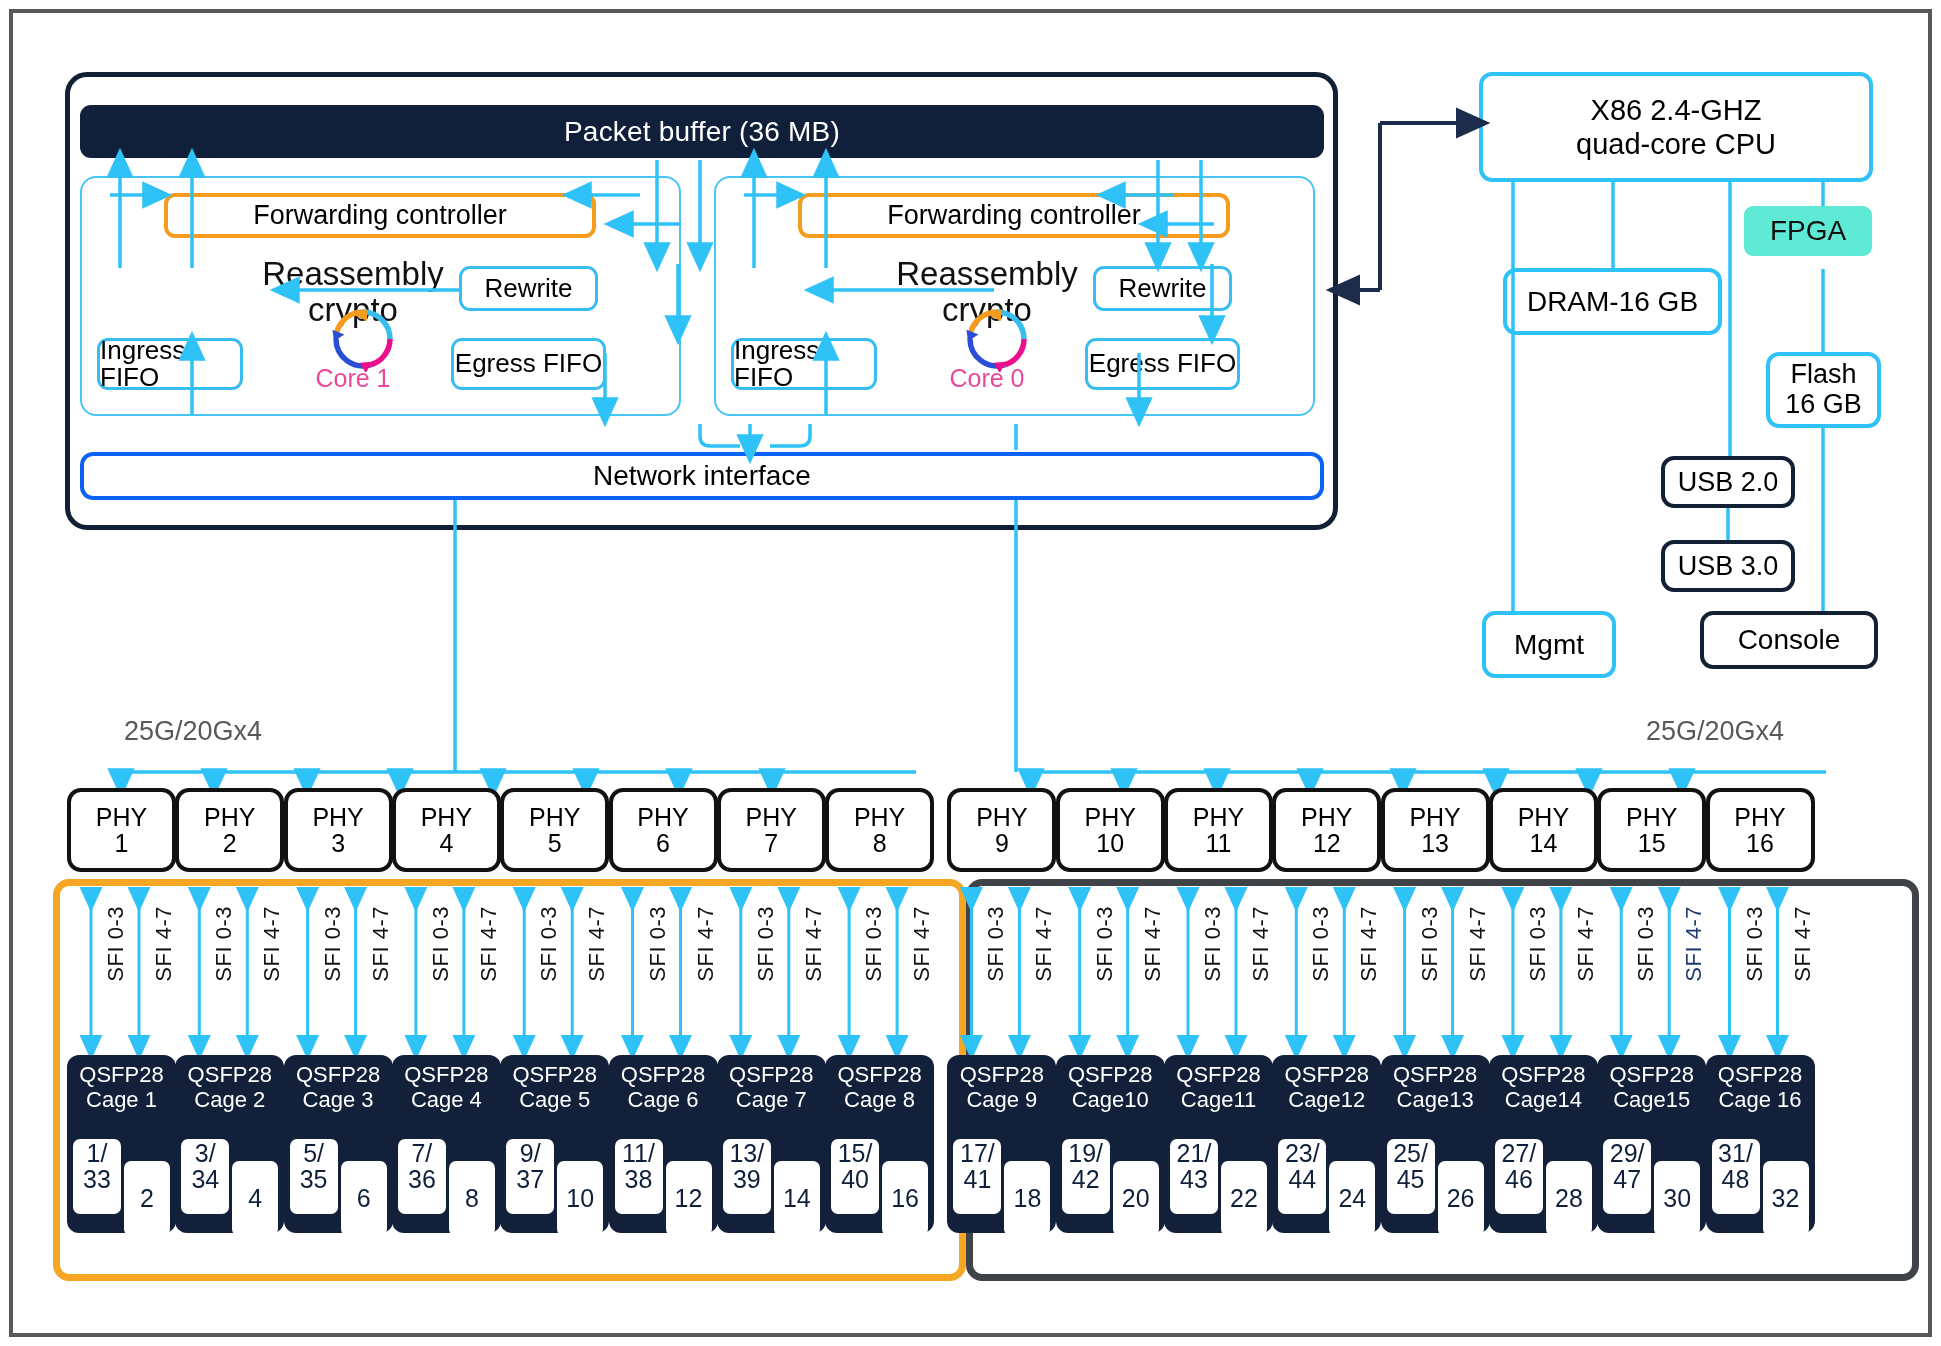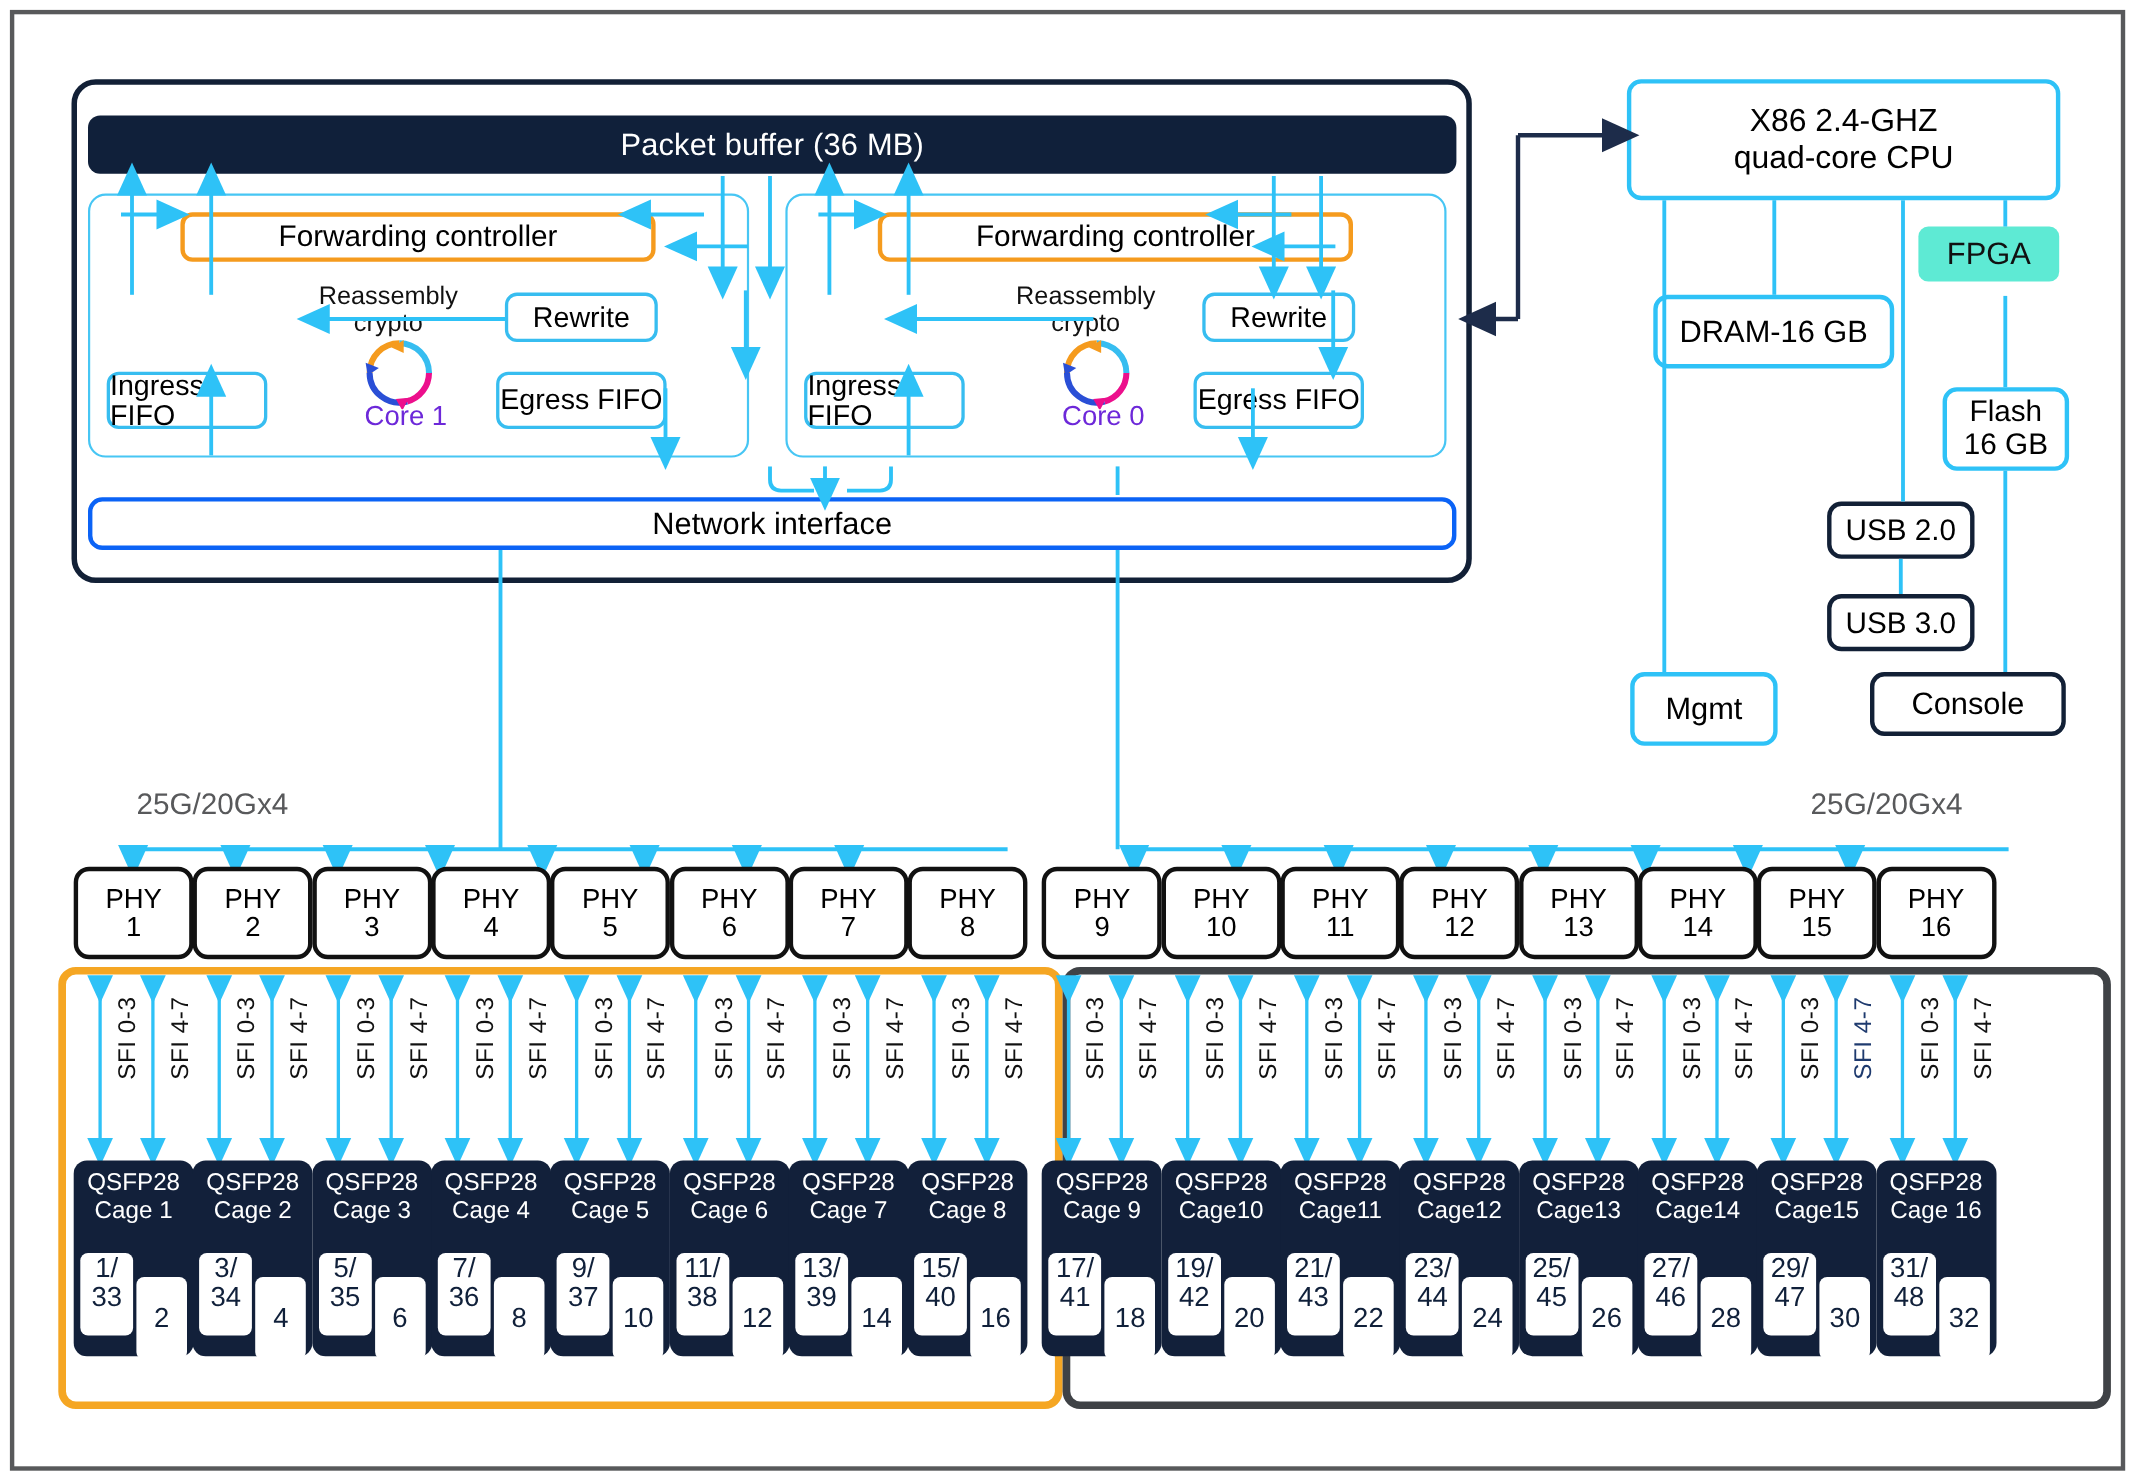--- a/index.html
+++ b/index.html
@@ -24,22 +24,22 @@
      border:4px solid #f59b1e;border-radius:11px;box-sizing:border-box;background:#fff;
      display:flex;align-items:center;justify-content:center;font-size:27px;}
 
   .cyan-box{position:absolute;border:3.5px solid #37bdf0;border-radius:11px;box-sizing:border-box;background:#fff;
      display:flex;align-items:center;justify-content:center;font-size:26px;text-align:left;line-height:1.05;}
 
   .rewrite{width:139px;height:45px;top:88px;left:377px;}
   .egress{width:155px;height:52px;top:160px;left:369px;}
   .ingress{width:146px;height:52px;top:160px;left:15px;}
 
-  .reasm-label{position:absolute;top:78px;left:176px;width:190px;text-align:center;font-size:23px;line-height:1.08;color:#111;}
-  .core-label{position:absolute;top:186px;left:212px;width:150px;text-align:center;font-size:25px;color:#6d28d9;}
+  .reasm-label{position:absolute;top:78px;left:176px;width:190px;text-align:center;font-size:33px;line-height:1.08;color:#111;}
+  .core-label{position:absolute;top:186px;left:196px;width:150px;text-align:center;font-size:25px;color:#ec4899;}
 
   .crypto-ring{position:absolute;top:128px;left:248px;width:66px;height:66px;}
 
   .network-interface{position:absolute;left:80px;top:452px;width:1244px;height:48px;
      border:4px solid #0b63f6;border-radius:13px;box-sizing:border-box;background:#fff;
      display:flex;align-items:center;justify-content:center;font-size:28px;}
 
   
   .cpu-box{position:absolute;left:1479px;top:72px;width:394px;height:110px;
      border:4px solid #2ec2f7;border-radius:13px;box-sizing:border-box;background:#fff;

